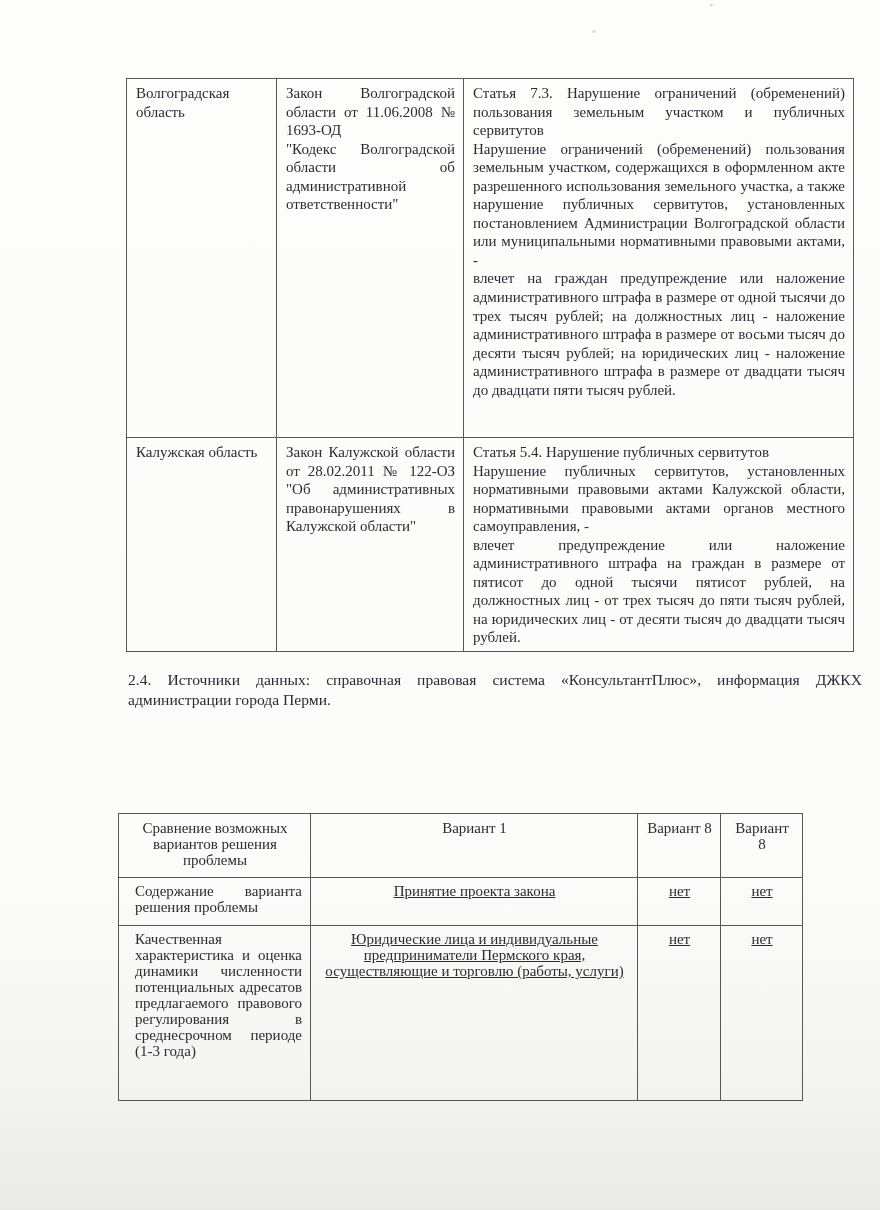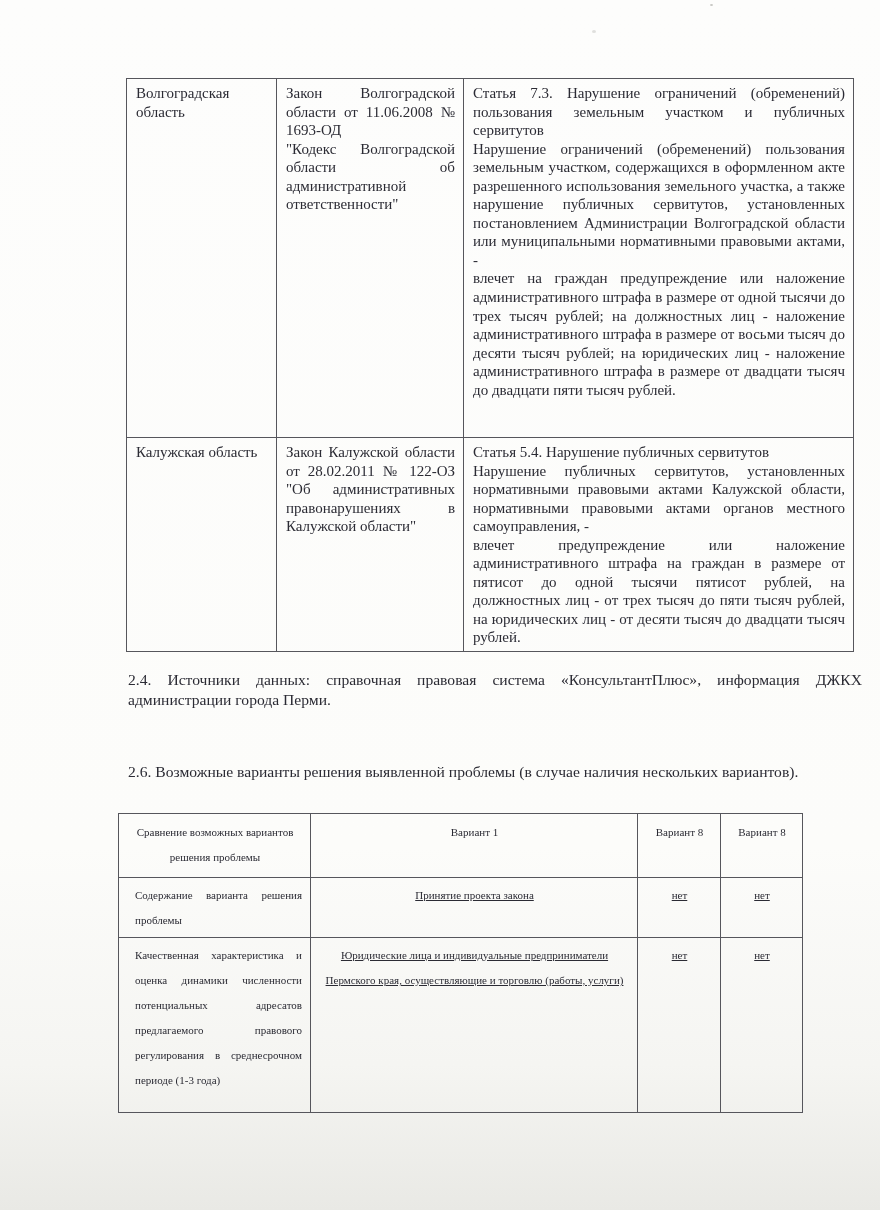--- a/index.html
+++ b/index.html
@@ -46,22 +46,22 @@
     line-height:20px;
     text-align:justify;
     margin:8px;
   }
   .p24{top:662px;}
   .p25{top:714px;text-align:left;}
   .p26{top:754px;}
   
   .t2{left:118px;top:813px;width:684px;}
   .t2 th,.t2 td{
-    font-size:11px;
-    line-height:25px;
+    font-size:15px;
+    line-height:16px;
   }
   .t2 thead th{
     text-align:center;
     height:64px;
     padding-top:6px;
   }
   .t2 .r1 td{height:48px;}
   .t2 .r2 td{height:175px;}
   .t2 td.label{text-align:justify;padding-left:16px;}
   .t2 td.variant{text-align:center;text-decoration:underline;}
@@ -97,21 +97,20 @@
         <td class="region">Калужская область</td>
         <td>Закон Калужской области от 28.02.2011 № 122-ОЗ "Об административных правонарушениях в Калужской области"</td>
         <td>Статья 5.4. Нарушение публичных сервитутов
 Нарушение публичных сервитутов, установленных нормативными правовыми актами Калужской области, нормативными правовыми актами органов местного самоуправления, -
 влечет предупреждение или наложение административного штрафа на граждан в размере от пятисот до одной тысячи пятисот рублей, на должностных лиц - от трех тысяч до пяти тысяч рублей, на юридических лиц - от десяти тысяч до двадцати тысяч рублей.</td>
       </tr>
     </tbody>
   </table>
 
   <p class="para p24">2.4. Источники данных: справочная правовая система «КонсультантПлюс», информация ДЖКХ администрации города Перми.</p>
-  <p class="para p26">2.6. Возможные варианты решения выявленной проблемы (в случае наличия нескольких вариантов).</p>
 
   <table class="t2">
     <colgroup>
       <col style="width:192px">
       <col style="width:327px">
       <col style="width:83px">
       <col style="width:82px">
     </colgroup>
     <thead>
       <tr>

